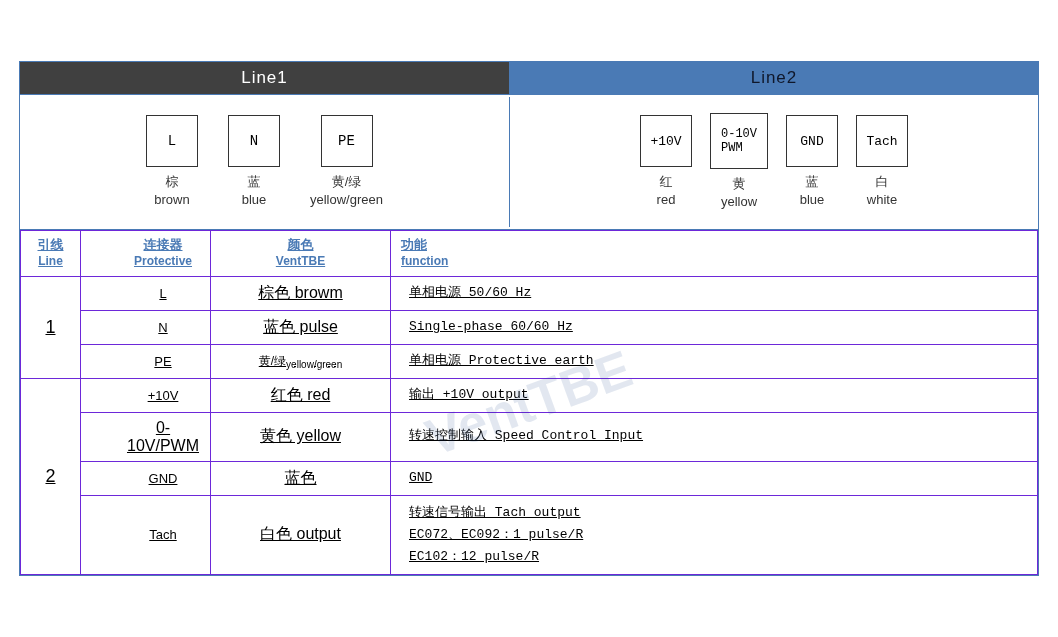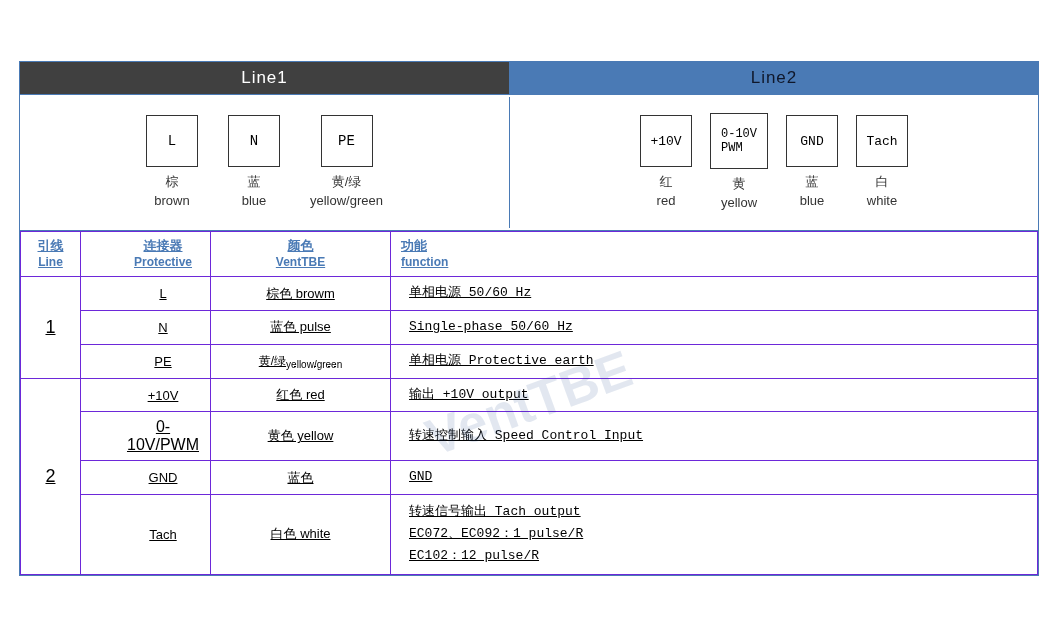--- a/index.html
+++ b/index.html
@@ -144,21 +144,21 @@
       text-align: center;
       font-size: 18px;
       font-weight: normal;
     }
     .conn-cell {
       text-align: center;
       font-size: 13px;
     }
     .colour-cell {
       text-align: center;
-      font-size: 13px;
+      font-size: 16px;
     }
     .func-cell {
       font-size: 13px;
       line-height: 1.6;
       font-family: 'Courier New', monospace;
       padding-left: 18px;
     }
     .table-wrapper {
       position: relative;
       overflow: hidden;
@@ -259,21 +259,21 @@
 
         <tr>
           <td class="line-cell col-line" rowspan="3">1</td>
           <td class="conn-cell col-conn">L</td>
           <td class="colour-cell col-colour">棕色 browm</td>
           <td class="func-cell col-func">单相电源 50/60 Hz</td>
         </tr>
         <tr>
           <td class="conn-cell col-conn">N</td>
           <td class="colour-cell col-colour">蓝色 pulse</td>
-          <td class="func-cell col-func">Single-phase 50/60 Hz</td>
+          <td class="func-cell col-func">Single-phase 60/60 Hz</td>
         </tr>
         <tr>
           <td class="conn-cell col-conn">PE</td>
           <td class="colour-cell col-colour" style="font-size:12px;text-align:center;">黄/绿<sub style="font-size:10px;">yellow/green</sub></td>
           <td class="func-cell col-func">单相电源 Protective earth</td>
         </tr>
 
         <tr>
           <td class="line-cell col-line" rowspan="4">2</td>
           <td class="conn-cell col-conn">+10V</td>
@@ -285,21 +285,21 @@
           <td class="colour-cell col-colour">黄色 yellow</td>
           <td class="func-cell col-func">转速控制输入 Speed Control Input</td>
         </tr>
         <tr>
           <td class="conn-cell col-conn">GND</td>
           <td class="colour-cell col-colour">蓝色</td>
           <td class="func-cell col-func">GND</td>
         </tr>
         <tr>
           <td class="conn-cell col-conn">Tach</td>
-          <td class="colour-cell col-colour">白色 white</td>
+          <td class="colour-cell col-colour">白色 output</td>
           <td class="func-cell col-func tach-func">
             转速信号输出 Tach output<br>
             EC072、EC092：1 pulse/R<br>
             EC102：12 pulse/R
           </td>
         </tr>
       </tbody>
     </table>
   </div>
 </div>

